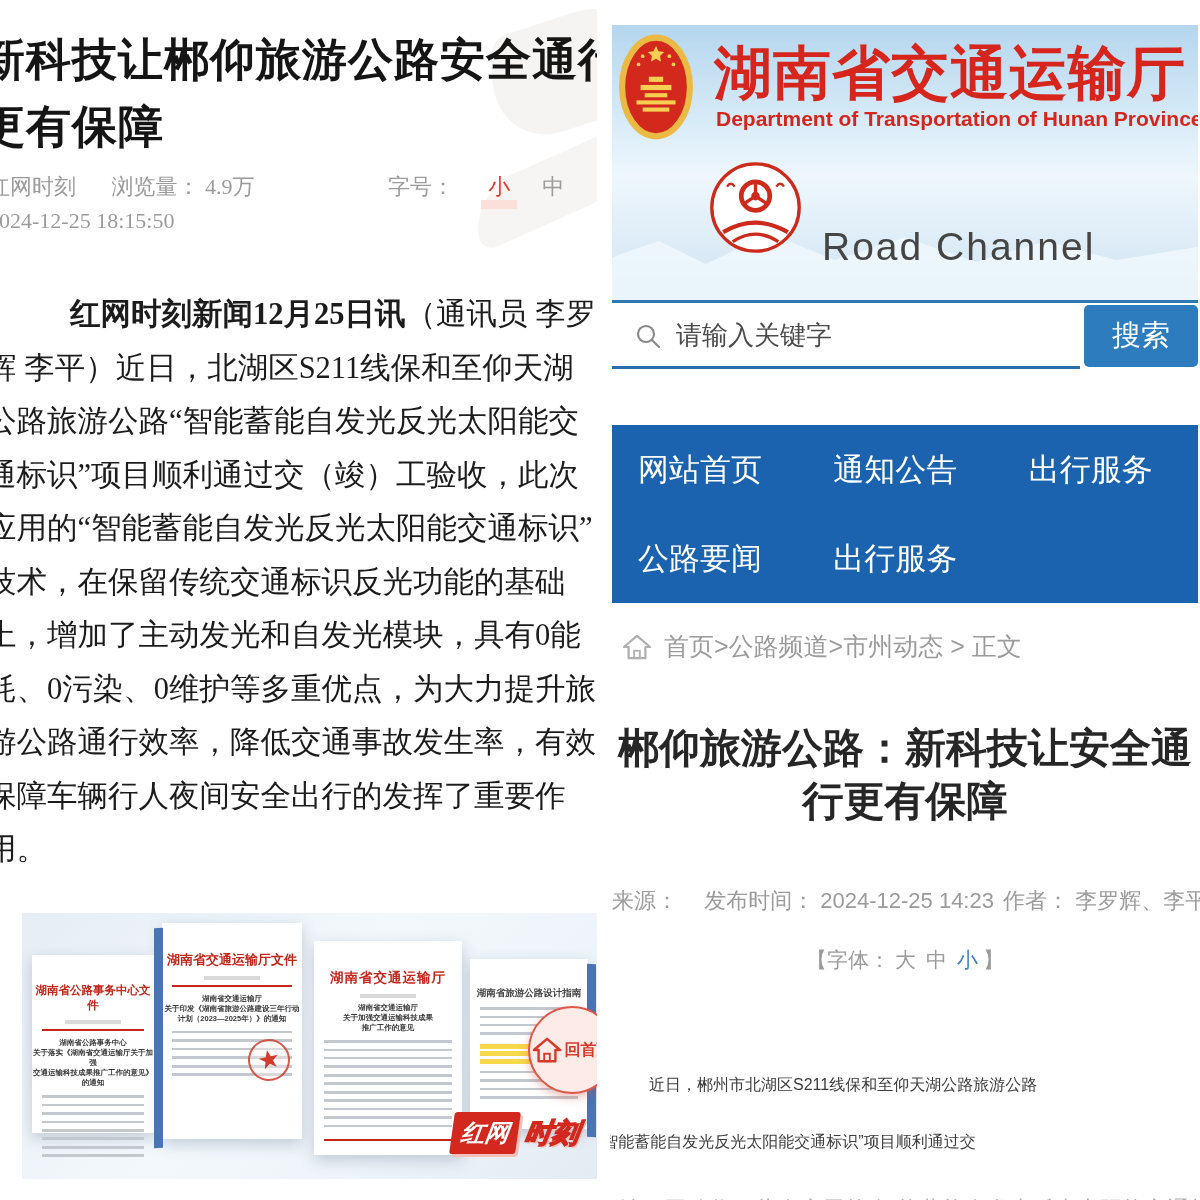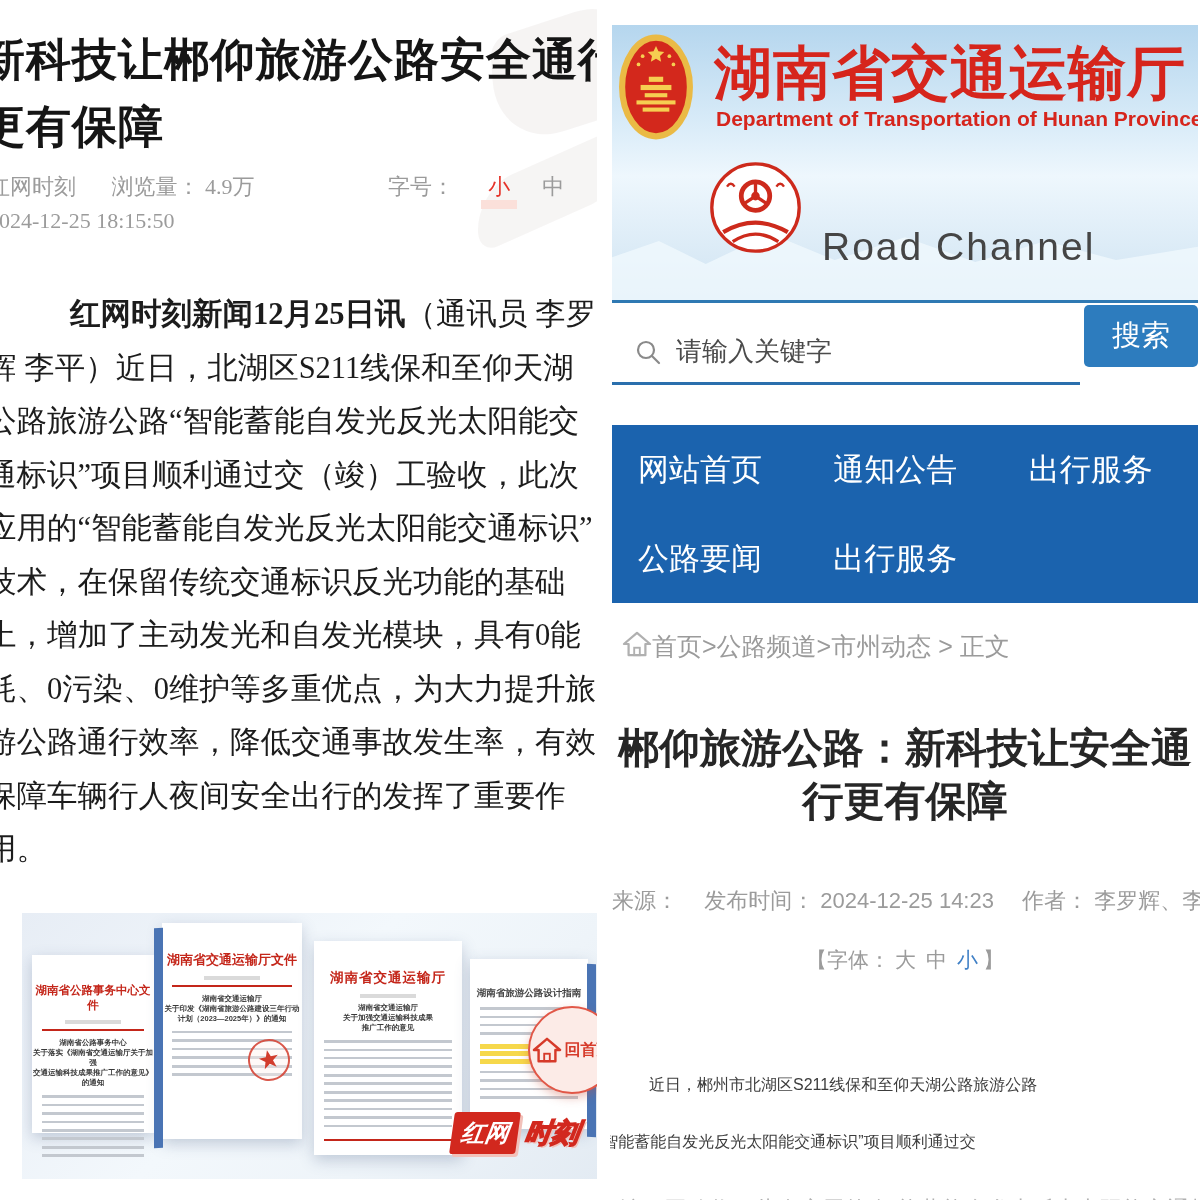--- a/index.html
+++ b/index.html
@@ -82,42 +82,42 @@
   .rp-btitle { position:absolute; left:102px; top:10px; font-size:58px; font-weight:bold; color:#d6251c;
      letter-spacing:1px; white-space:nowrap; z-index:2; }
   .rp-bsub { position:absolute; left:104px; top:82px; font-size:21px; font-weight:bold; color:#d6251c; white-space:nowrap; z-index:2; }
   .rp-emblem { position:absolute; left:6px; top:8px; z-index:2; }
   .rp-wheel { position:absolute; left:96px; top:134px; z-index:2; }
   .rp-channel { position:absolute; left:206px; top:134px; font-size:56px; font-weight:bold; color:#d6251c;
      letter-spacing:4px; white-space:nowrap; z-index:2; }
   .rp-channel-en { position:absolute; left:210px; top:200px; font-size:39px; color:#454545; letter-spacing:2px; white-space:nowrap; z-index:2; }
 
   .rp-search { position:absolute; left:2px; top:305px; width:586px; height:64px; }
-  .rp-sinput { position:absolute; left:0; top:16px; width:468px; height:64px; background:#fff;
+  .rp-sinput { position:absolute; left:0; top:0; width:468px; height:64px; background:#fff;
      border-bottom:3px solid #2a6fad; display:flex; align-items:center; }
   .rp-sinput svg { margin-left:22px; flex:0 0 auto; }
   .rp-sinput input { border:none; outline:none; font-size:26px; color:#555; margin-left:14px; width:350px; background:transparent;
      font-family:inherit; }
   .rp-sinput input::placeholder { color:#4b4b4b; opacity:1; }
   .rp-sbtn { position:absolute; left:472px; top:0; width:114px; height:62px; background:#2d7cbe; border-radius:5px;
      color:#fff; font-size:29px; display:flex; align-items:center; justify-content:center; cursor:pointer; }
 
   .rp-nav { position:absolute; left:2px; top:425px; width:586px; height:178px; background:#1b63ae;
      display:grid; grid-template-columns:1fr 1fr 1fr; grid-template-rows:1fr 1fr; align-items:center; }
   .rp-nav .nav-item { padding-left:26px; color:#fff; font-size:31px; cursor:pointer; white-space:nowrap; }
 
-  .rp-crumb { position:absolute; left:12px; top:630px; display:flex; 
+  .rp-crumb { position:absolute; left:12px; top:630px; display:flex; align-items:center; gap:12px;
      color:#9b9b9b; font-size:25px; cursor:pointer; }
 
   .rp-title { position:absolute; left:0; top:722px; width:590px; text-align:center;
      font-size:41px; font-weight:bold; color:#262626; line-height:53px; }
 
   .rp-meta { position:absolute; left:2px; top:886px; font-size:22px; color:#9b9b9b; white-space:nowrap; }
   .rp-meta .m-src { margin-right:20px; }
-  .rp-meta .m-time { margin-right:22px; }
+  .rp-meta .m-time { margin-right:3px; }
 
   .rp-fontrow { position:absolute; left:0; top:946px; width:590px; text-align:center; font-size:21px; color:#9b9b9b; }
   .rp-fontrow .fz { margin:0 5px; cursor:pointer; }
   .fz-active { color:#4080c6; }
 
   .rp-body { position:absolute; left:0; top:1056px; width:100%; font-size:16px; color:#3c3c3c; line-height:57px; }
   .rp-body .bline { white-space:nowrap; margin-left:-13px; }
   .rp-body .bline-first { text-indent:52px; }
   .rp-partial { position:absolute; left:0; top:1194px; width:100%; height:6px; overflow:hidden; }
   .rp-partial .bline { white-space:nowrap; margin-left:-13px; font-size:22.5px; color:#b0b0b0; }

